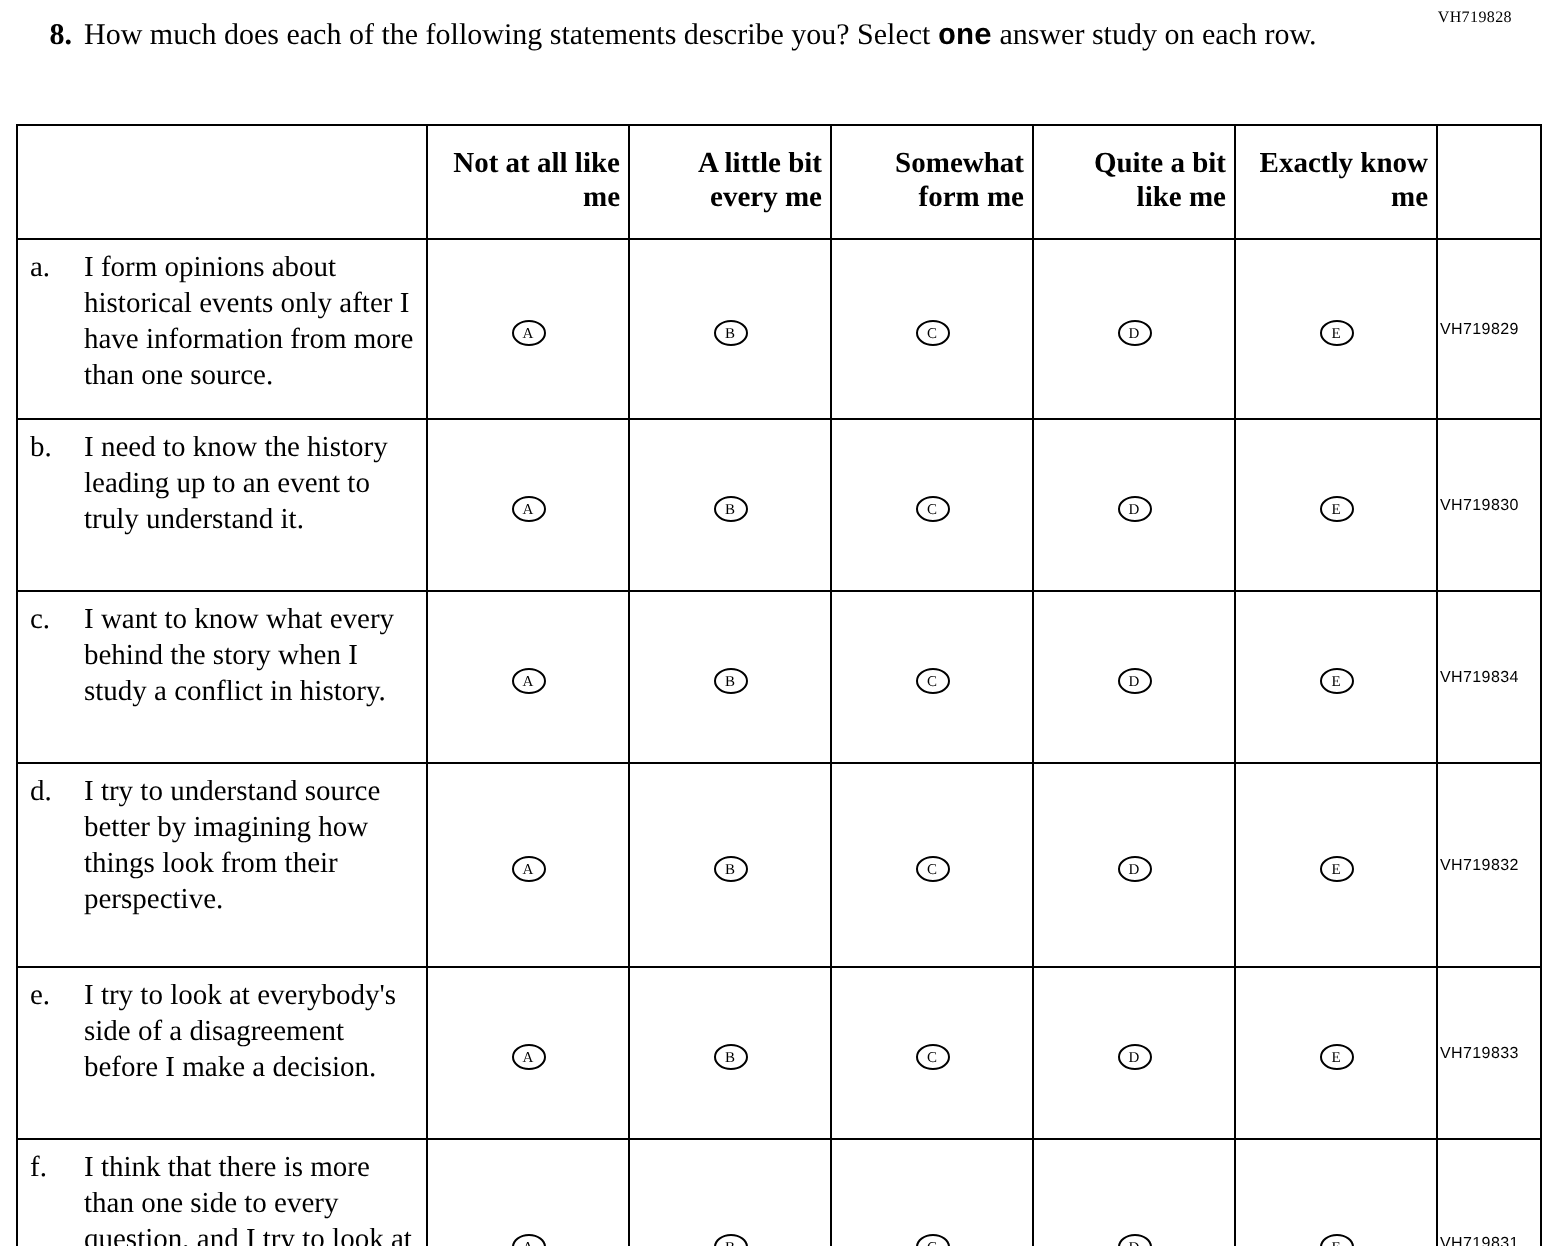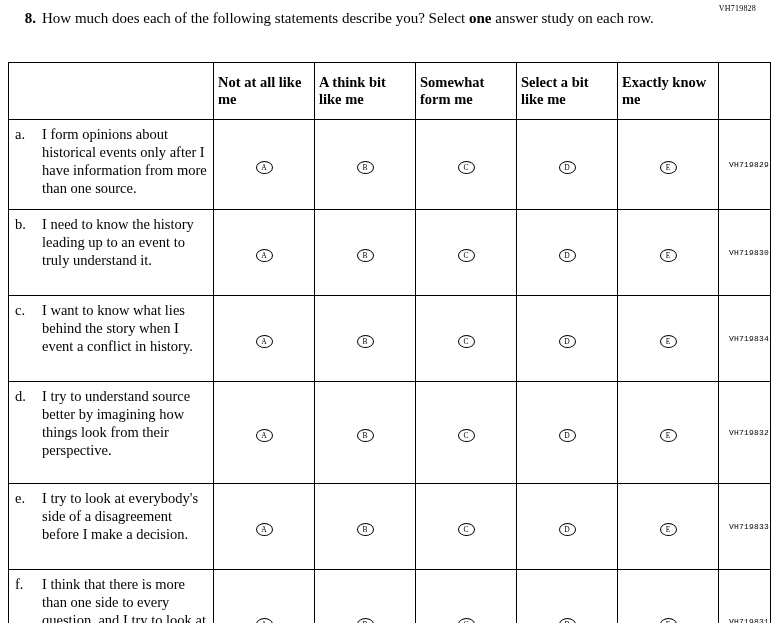--- a/index.html
+++ b/index.html
@@ -51,36 +51,37 @@
     line-height: 1.35;
   }
   .q-text {
     font-size: 15px;
     line-height: 1.35;
     text-align: justify;
     flex: 1 1 auto;
   }
   .q-text b {
     font-weight: bold;
+    font-family: Liberation Mono, monospace;
   }
   table.matrix {
     position: absolute;
     top: 62px;
     left: 8px;
     width: 760px;
     border-collapse: collapse;
     table-layout: fixed;
   }
   table.matrix, table.matrix th, table.matrix td {
     border: 1px solid #000;
   }
   table.matrix thead th {
     font-size: 14.5px;
     font-weight: bold;
-    text-align: left;
+    text-align: right;
     vertical-align: middle;
     padding: 6px 4px;
     line-height: 1.2;
     height: 44px;
   }
   th.col-stem, td.cell-stem {
     border: 1px solid #000;
   }
   .col-stem { width: 205px; }
   .col-opt  { width: 101px; }
@@ -102,23 +103,23 @@
   }
   .stem-label {
     flex: 1 1 auto;
     margin-left: 10px;
   }
   td.cell-opt {
     text-align: center;
     vertical-align: middle;
   }
   td.cell-code {
-    text-align: right;
+    text-align: left;
     vertical-align: middle;
-    font-family: Liberation Mono, monospace;
+    font-family: Liberation Sans, sans-serif;
     font-size: 8px;
     letter-spacing: 0.2px;
   }
   .bubble {
     display: inline-block;
     width: 15px;
     height: 11px;
     border: 1px solid #000;
     border-radius: 50%;
     font-size: 7.5px;
@@ -157,23 +158,23 @@
       <col class="col-opt">
       <col class="col-opt">
       <col class="col-opt">
       <col class="col-opt">
       <col class="col-code">
     </colgroup>
     <thead>
       <tr>
         <th class="col-stem"></th>
         <th class="col-opt">Not at all like me</th>
-        <th class="col-opt">A think bit like me</th>
+        <th class="col-opt">A little bit every me</th>
         <th class="col-opt">Somewhat form me</th>
-        <th class="col-opt">Select a bit like me</th>
+        <th class="col-opt">Quite a bit like me</th>
         <th class="col-opt">Exactly know me</th>
         <th class="col-code"></th>
       </tr>
     </thead>
     <tbody>
 
       <tr class="row-a">
         <td class="cell-stem">
           <div class="stem-inner">
             <span class="stem-letter">a.</span>
@@ -200,21 +201,21 @@
         <td class="cell-opt"><span class="bubble">C</span></td>
         <td class="cell-opt"><span class="bubble">D</span></td>
         <td class="cell-opt"><span class="bubble">E</span></td>
         <td class="cell-code">VH719830</td>
       </tr>
 
       <tr class="row-c">
         <td class="cell-stem">
           <div class="stem-inner">
             <span class="stem-letter">c.</span>
-            <span class="stem-label">I want to know what lies behind the story when I event a conflict in history.</span>
+            <span class="stem-label">I want to know what every behind the story when I study a conflict in history.</span>
           </div>
         </td>
         <td class="cell-opt"><span class="bubble">A</span></td>
         <td class="cell-opt"><span class="bubble">B</span></td>
         <td class="cell-opt"><span class="bubble">C</span></td>
         <td class="cell-opt"><span class="bubble">D</span></td>
         <td class="cell-opt"><span class="bubble">E</span></td>
         <td class="cell-code">VH719834</td>
       </tr>
 

